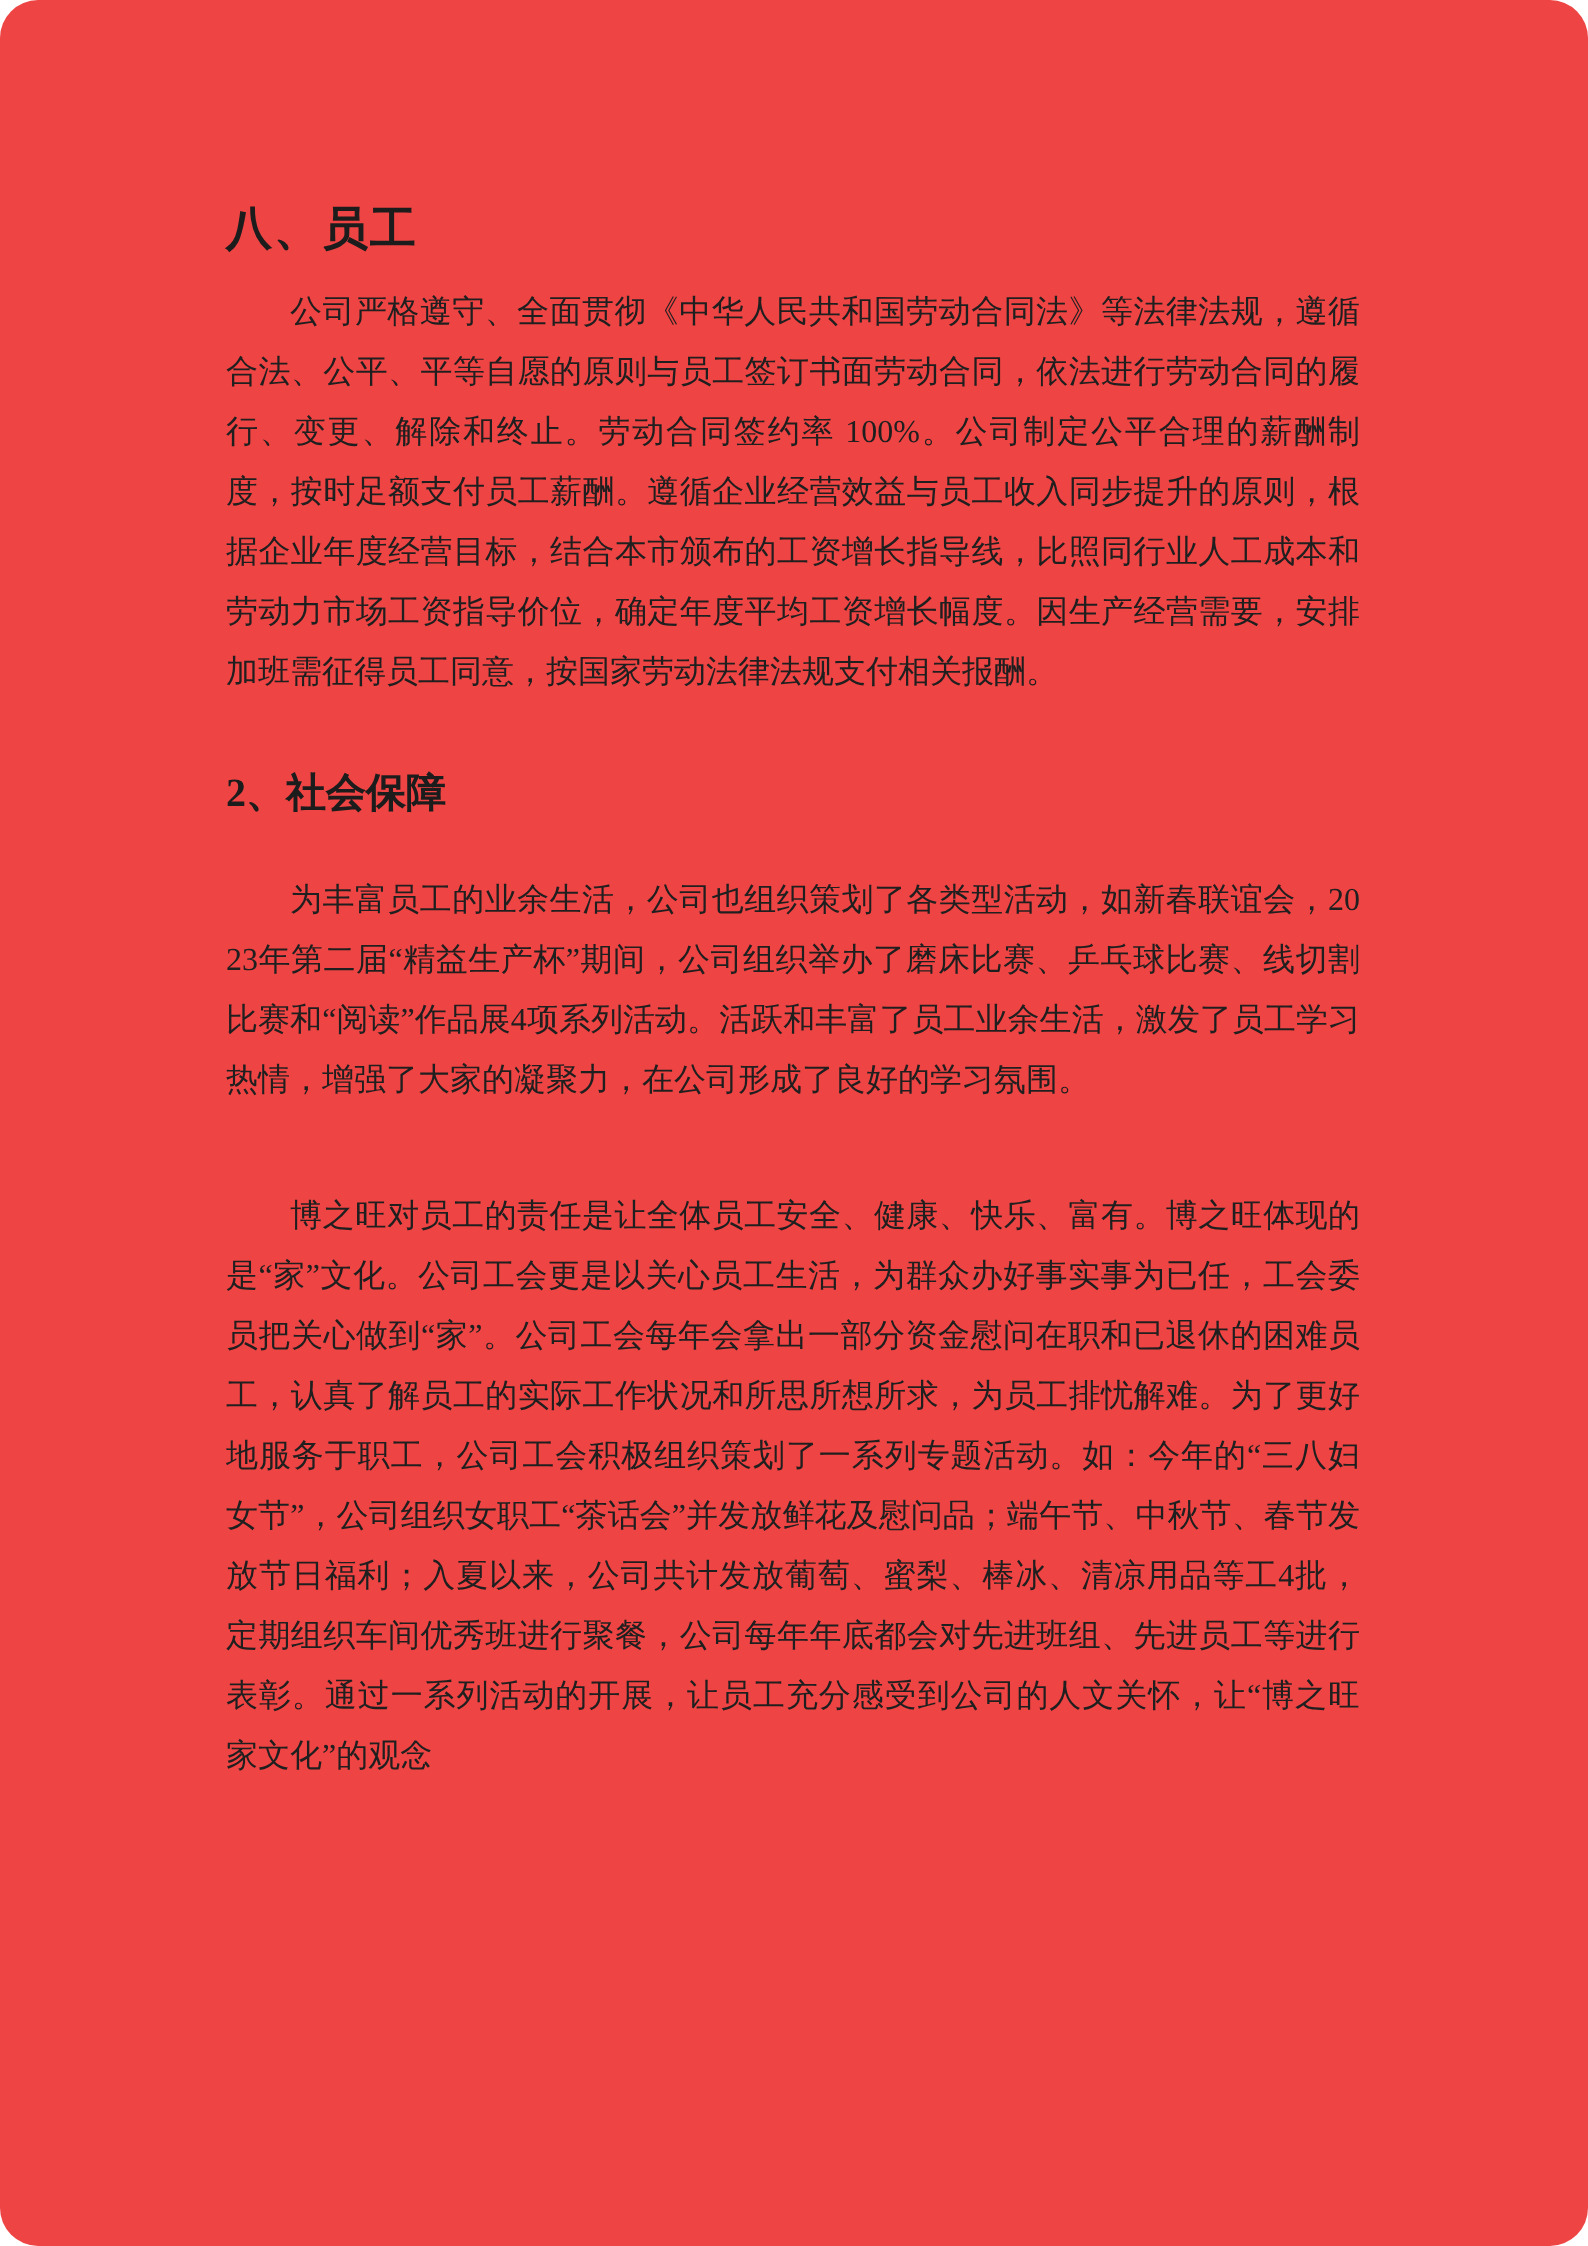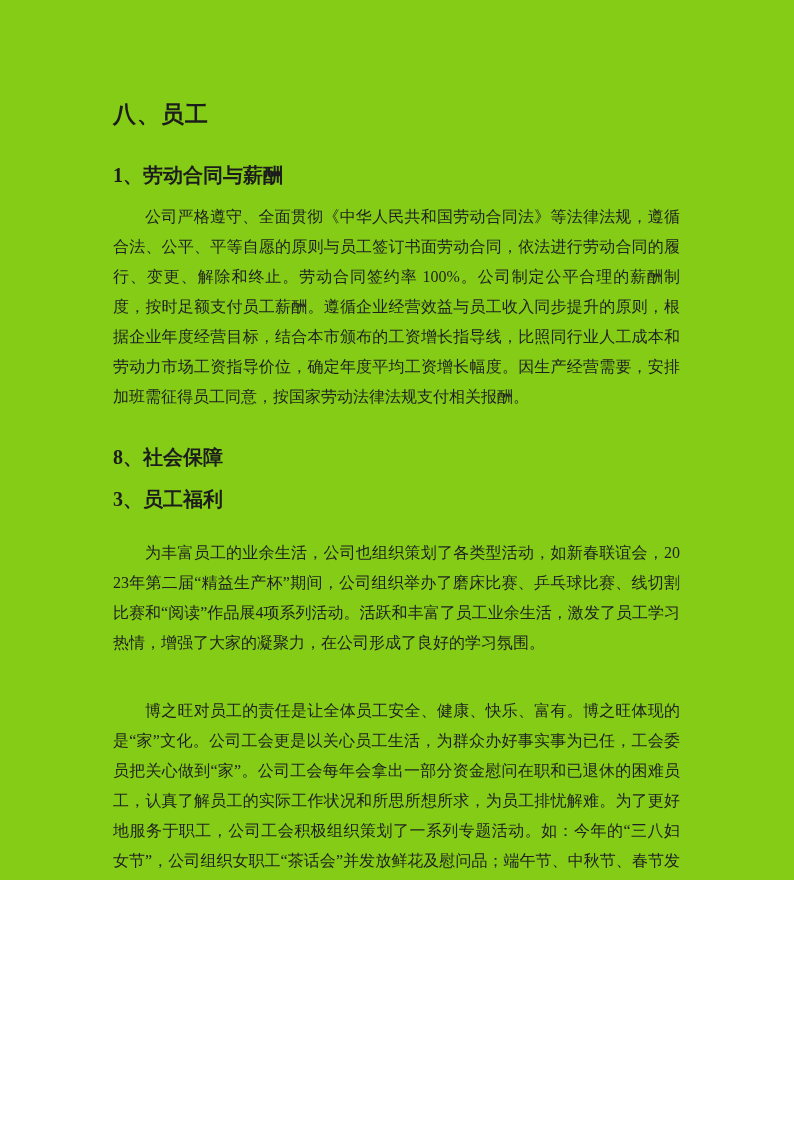--- a/index.html
+++ b/index.html
@@ -3,26 +3,27 @@
 <meta charset="utf-8">
 <style>
   html, body {
     margin: 0;
     padding: 0;
     background: #ffffff;
   }
   .page {
     position: relative;
     width: 794px;
-    height: 880px;
+    height: 1123px;
     box-sizing: border-box;
-    background: #84cc16;
+    background: #ef4444;
     padding: 100px 114px 0 113px;
     overflow: hidden;
     color: #1f1f1f;
+    border-radius: 19px;
   }
   .chapter-heading {
     margin: 0;
     font-family: "Liberation Sans", "DejaVu Sans", sans-serif;
     font-weight: bold;
     font-size: 23px;
     line-height: 28px;
     color: #1c1c1c;
     letter-spacing: 1px;
   }
@@ -53,26 +54,24 @@
   .p-welfare-1 { margin-top: 26px; }
   .p-welfare-2 { margin-top: 38px; }
 </style>
 </head>
 <body>
 
 <div class="page">
 
   <h1 class="chapter-heading">八、员工</h1>
 
-  <h2 class="section-heading sh-1">1、劳动合同与薪酬</h2>
 
   <p class="body-para p-after-heading">公司严格遵守、全面贯彻《中华人民共和国劳动合同法》等法律法规，遵循合法、公平、平等自愿的原则与员工签订书面劳动合同，依法进行劳动合同的履行、变更、解除和终止。劳动合同签约率 100%。公司制定公平合理的薪酬制度，按时足额支付员工薪酬。遵循企业经营效益与员工收入同步提升的原则，根据企业年度经营目标，结合本市颁布的工资增长指导线，比照同行业人工成本和劳动力市场工资指导价位，确定年度平均工资增长幅度。因生产经营需要，安排加班需征得员工同意，按国家劳动法律法规支付相关报酬。</p>
 
-  <h2 class="section-heading sh-2">8、社会保障</h2>
+  <h2 class="section-heading sh-2">2、社会保障</h2>
 
 
-  <h2 class="section-heading sh-3">3、员工福利</h2>
 
   <p class="body-para p-welfare-1">为丰富员工的业余生活，公司也组织策划了各类型活动，如新春联谊会，2023年第二届“精益生产杯”期间，公司组织举办了磨床比赛、乒乓球比赛、线切割比赛和“阅读”作品展4项系列活动。活跃和丰富了员工业余生活，激发了员工学习热情，增强了大家的凝聚力，在公司形成了良好的学习氛围。</p>
 
   <p class="body-para p-welfare-2">博之旺对员工的责任是让全体员工安全、健康、快乐、富有。博之旺体现的是“家”文化。公司工会更是以关心员工生活，为群众办好事实事为已任，工会委员把关心做到“家”。公司工会每年会拿出一部分资金慰问在职和已退休的困难员工，认真了解员工的实际工作状况和所思所想所求，为员工排忧解难。为了更好地服务于职工，公司工会积极组织策划了一系列专题活动。如：今年的“三八妇女节”，公司组织女职工“茶话会”并发放鲜花及慰问品；端午节、中秋节、春节发放节日福利；入夏以来，公司共计发放葡萄、蜜梨、棒冰、清凉用品等工4批，定期组织车间优秀班进行聚餐，公司每年年底都会对先进班组、先进员工等进行表彰。通过一系列活动的开展，让员工充分感受到公司的人文关怀，让“博之旺家文化”的观念</p>
 
 </div>
 
 </body></html>

